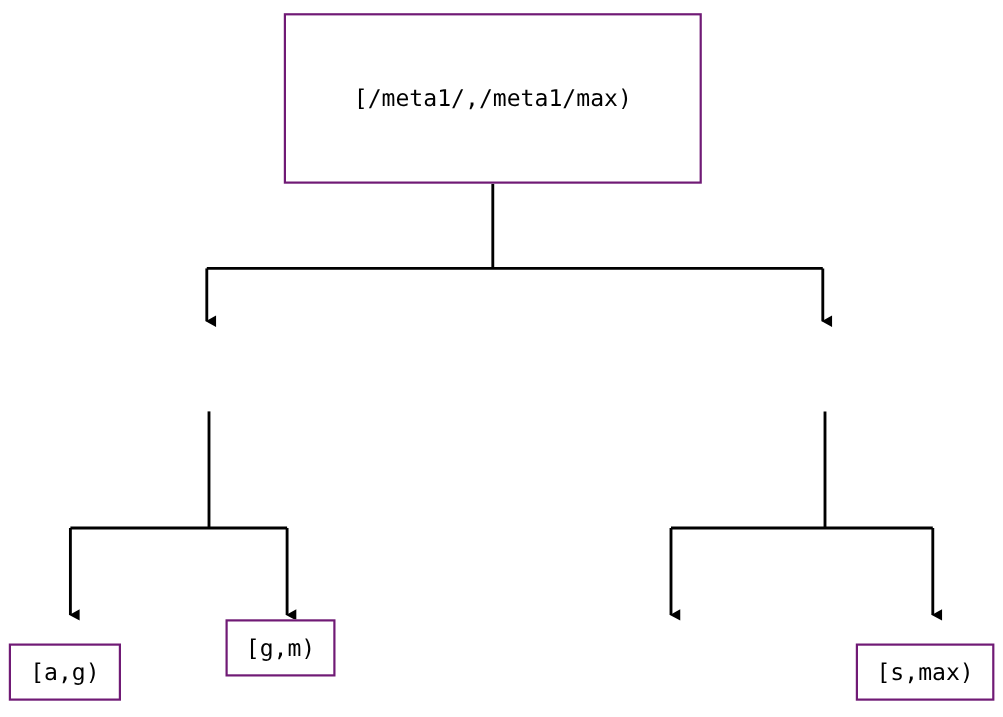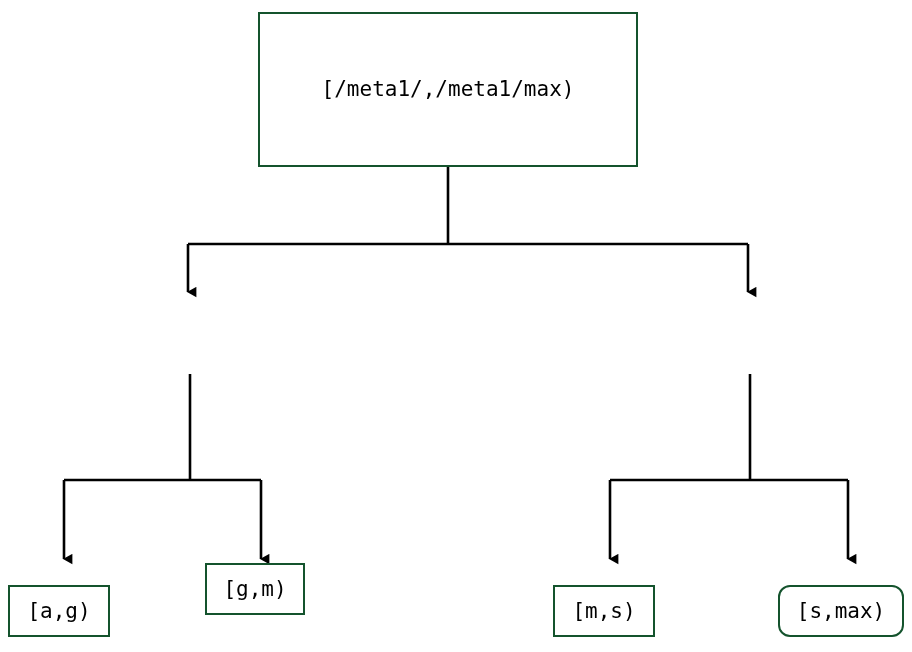--- a/index.html
+++ b/index.html
@@ -21,21 +21,21 @@
   #edge-layer {
     position: absolute;
     left: 0;
     top: 0;
     width: 912px;
     height: 652px;
   }
   .tree-node {
     position: absolute;
     box-sizing: border-box;
-    border: 2px solid #14532d;
+    border: 2px solid #701a75;
     background: #ffffff;
     display: flex;
     align-items: center;
     justify-content: center;
     color: #000000;
     font-family: "DejaVu Sans Mono", "Liberation Mono", monospace;
     font-size: 21px;
     line-height: 1;
     letter-spacing: 0px;
     white-space: pre;
@@ -44,21 +44,21 @@
   .node-label {
     display: block;
     white-space: pre;
   }
   .node-root   { left: 258px; top: 12px;  width: 380px; height: 155px; }
   .node-mid-l  { left: 20px;  top: 322px; width: 325px; height: 52px;  }
   .node-mid-r  { left: 580px; top: 322px; width: 323px; height: 52px;  }
   .node-leaf-1 { left: 8px;   top: 585px; width: 102px; height: 52px;  }
   .node-leaf-2 { left: 205px; top: 563px; width: 100px; height: 52px;  }
   .node-leaf-3 { left: 553px; top: 585px; width: 102px; height: 52px;  }
-  .node-leaf-4 { left: 778px; top: 585px; width: 126px; height: 52px; border-radius: 12px;  }
+  .node-leaf-4 { left: 778px; top: 585px; width: 126px; height: 52px;  }
 </style>
 </head>
 <body>
 
 <div id="diagram-canvas">
 
   <svg id="edge-layer" viewBox="0 0 912 652" width="912" height="652" xmlns="http://www.w3.org/2000/svg">
     <defs>
       <marker id="arrow-down" markerWidth="11" markerHeight="11" refX="5.5" refY="9.2" orient="auto" markerUnits="userSpaceOnUse">
         <polygon points="0.3,0.8 10.7,0.8 5.5,10.2" fill="#000000"></polygon>
@@ -93,21 +93,18 @@
 
 
   <div class="tree-node node-leaf-1">
     <span class="node-label">[a,g)</span>
   </div>
 
   <div class="tree-node node-leaf-2">
     <span class="node-label">[g,m)</span>
   </div>
 
-  <div class="tree-node node-leaf-3">
-    <span class="node-label">[m,s)</span>
-  </div>
 
   <div class="tree-node node-leaf-4">
     <span class="node-label">[s,max)</span>
   </div>
 
 </div>
 
 </body></html>

